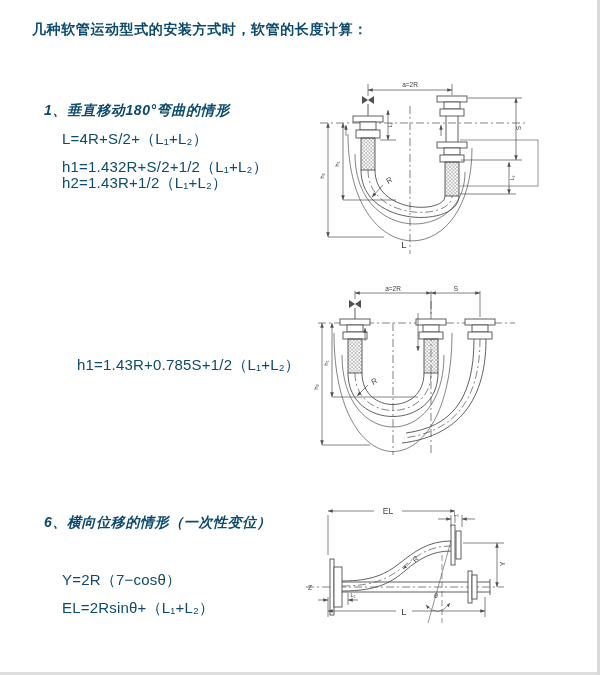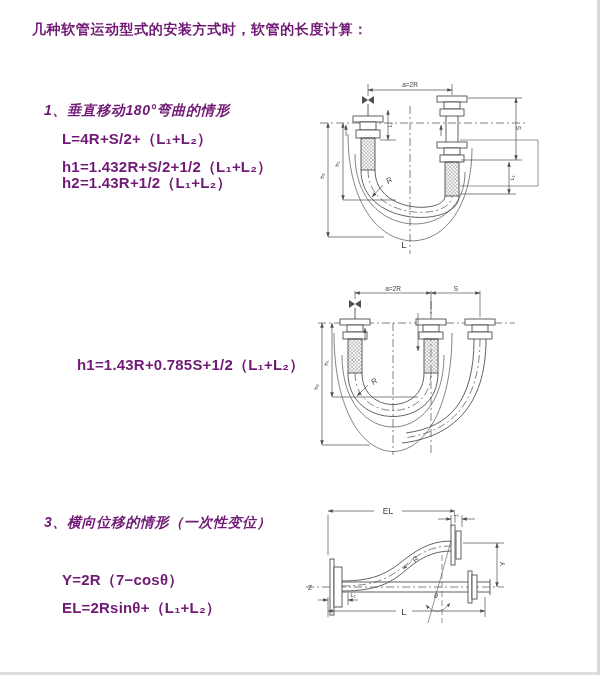--- a/index.html
+++ b/index.html
@@ -1,43 +1,43 @@
 <!DOCTYPE html>
 <html><head>
 <meta charset="utf-8">
 <style>
   html,body{margin:0;padding:0;background:#ffffff;}
   .page{
     position:relative;width:600px;height:675px;background:#ffffff;
-    font-family:"Liberation Sans","DejaVu Sans",sans-serif;color:#701a75;
+    font-family:"Liberation Sans","DejaVu Sans",sans-serif;color:#0c4a6e;
     overflow:hidden;
     box-shadow: inset -3px 0 0 #d9d9d9, inset 0 -3px 0 #dedede;
   }
   .title{position:absolute;left:32px;top:21px;font-size:14px;font-weight:700;letter-spacing:.6px;}
   .heading{position:absolute;font-size:14px;font-weight:700;letter-spacing:.6px;font-style:italic;}
-  .formula{position:absolute;font-size:15px;font-weight:700;letter-spacing:.2px;}
+  .formula{position:absolute;font-size:15px;font-weight:400;letter-spacing:.2px;}
   svg.diag{position:absolute;overflow:visible;}
   svg.diag text{font-family:"Liberation Sans","DejaVu Sans",sans-serif;fill:#3d3d3d;stroke:none;}
   svg.diag .it{font-style:italic;}
 </style>
 </head>
 <body>
 
 <div class="page">
 
   <div class="title">几种软管运动型式的安装方式时，软管的长度计算：</div>
 
   <div class="heading" style="left:44px;top:102px">1、垂直移动180°弯曲的情形</div>
   <div class="formula" style="left:62px;top:130px">L=4R+S/2+（L₁+L₂）</div>
   <div class="formula" style="left:62px;top:158px">h1=1.432R+S/2+1/2（L₁+L₂）</div>
   <div class="formula" style="left:62px;top:174px">h2=1.43R+1/2（L₁+L₂）</div>
 
   <div class="formula" style="left:77px;top:356px">h1=1.43R+0.785S+1/2（L₁+L₂）</div>
 
-  <div class="heading" style="left:44px;top:514px">3、横向位移的情形（一次性变位）</div>
+  <div class="heading" style="left:44px;top:514px">6、横向位移的情形（一次性变位）</div>
   <div class="formula" style="left:62px;top:571px">Y=2R（7−cosθ）</div>
   <div class="formula" style="left:62px;top:599px">EL=2Rsinθ+（L₁+L₂）</div>
 
   <svg class="diag" style="left:310px;top:76px" width="258" height="180" viewBox="0 0 258 180">
     <defs>
       <marker id="ar1" viewBox="0 0 10 10" refX="9" refY="5" markerWidth="7.5" markerHeight="7.5" orient="auto-start-reverse">
         <path d="M0,1.6 L9,5 L0,8.4 z" fill="#4f4f4f"></path>
       </marker>
       <pattern id="br1" patternUnits="userSpaceOnUse" width="3.5" height="3.5">
         <path d="M0,0 L3.5,3.5 M3.5,0 L0,3.5" stroke="#8a8a8a" stroke-width="0.5"></path>

